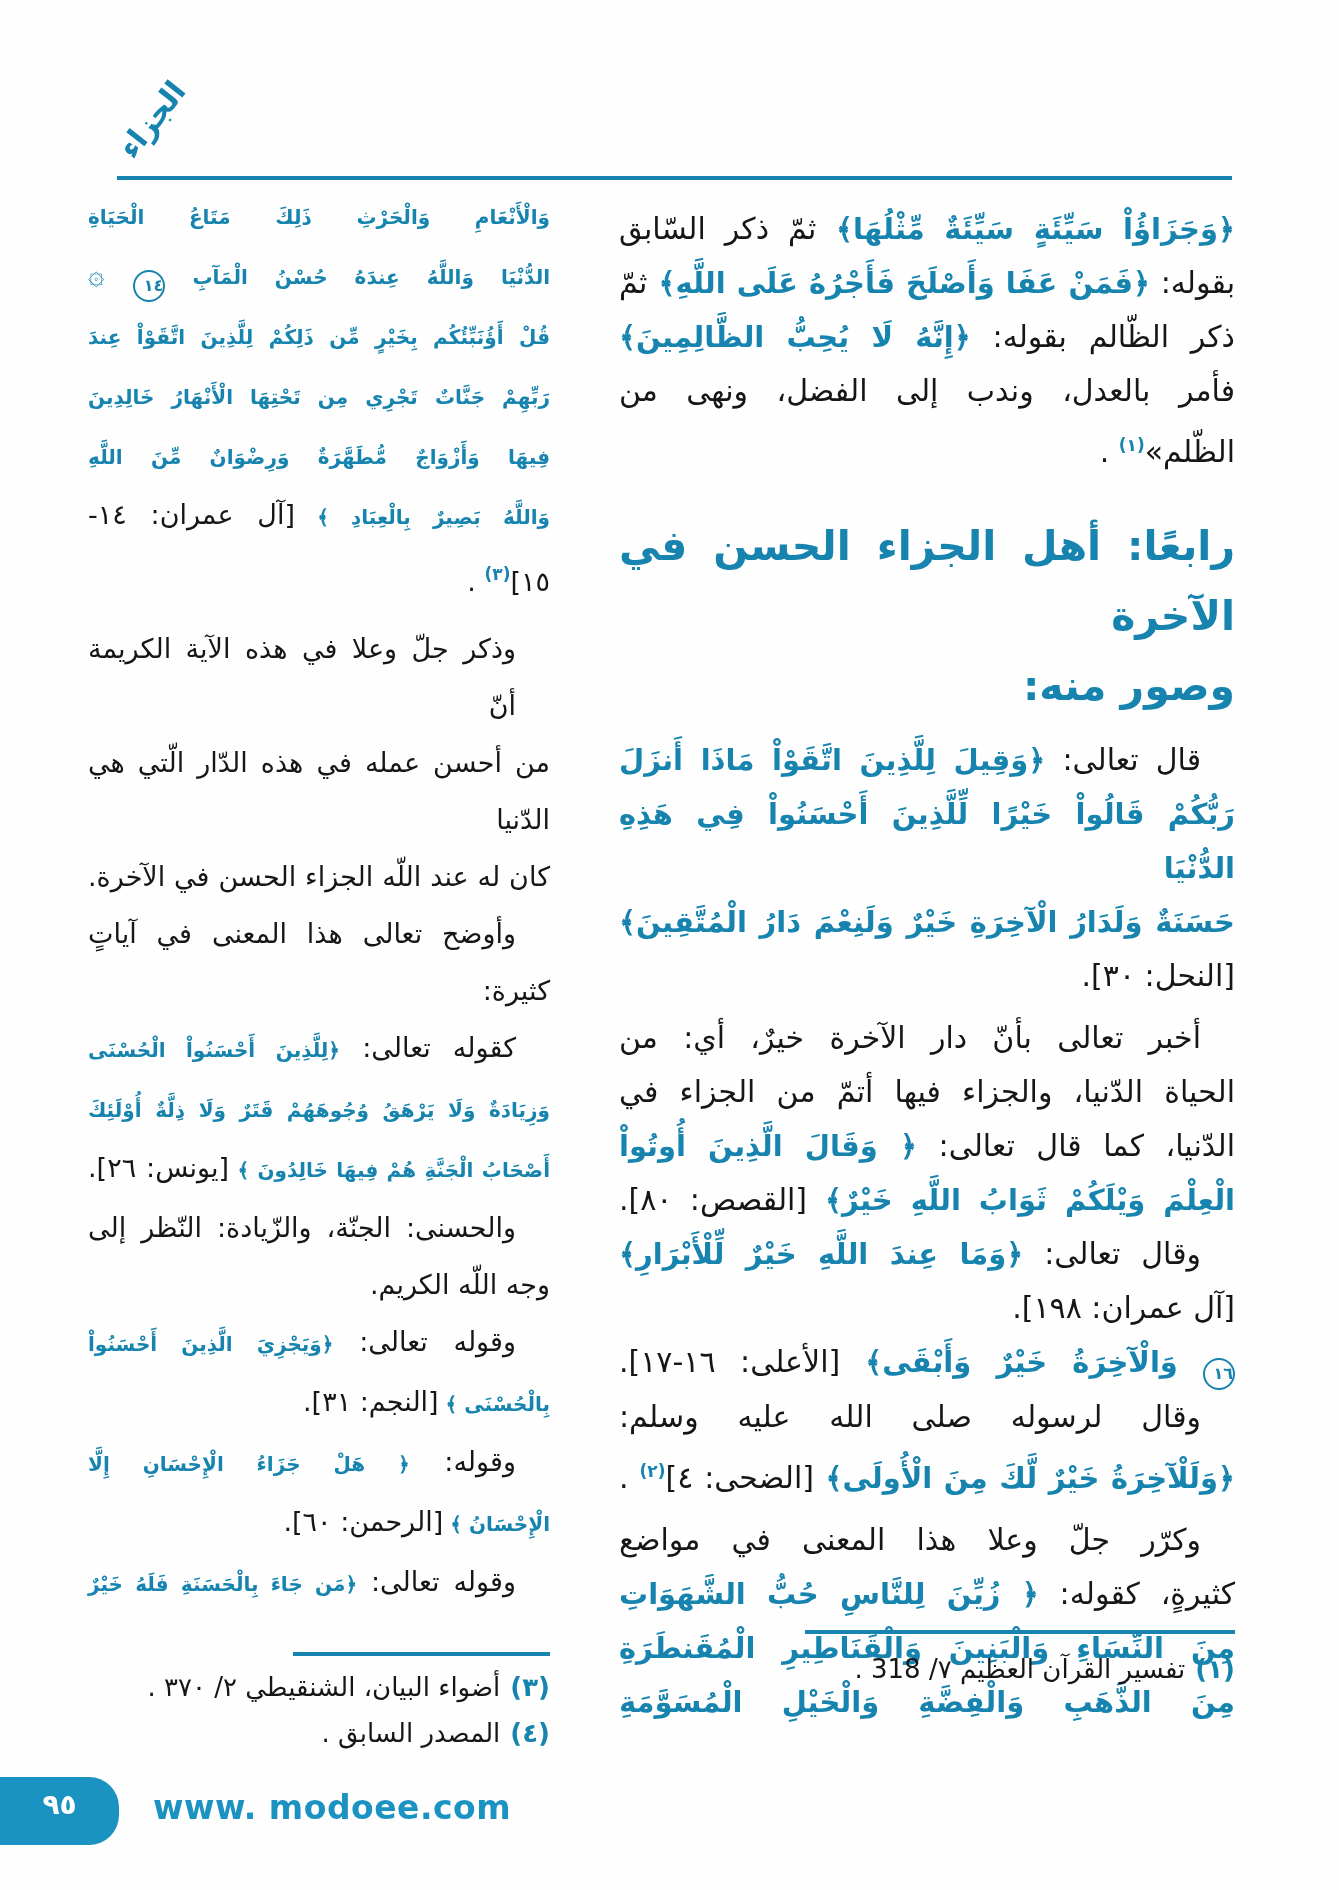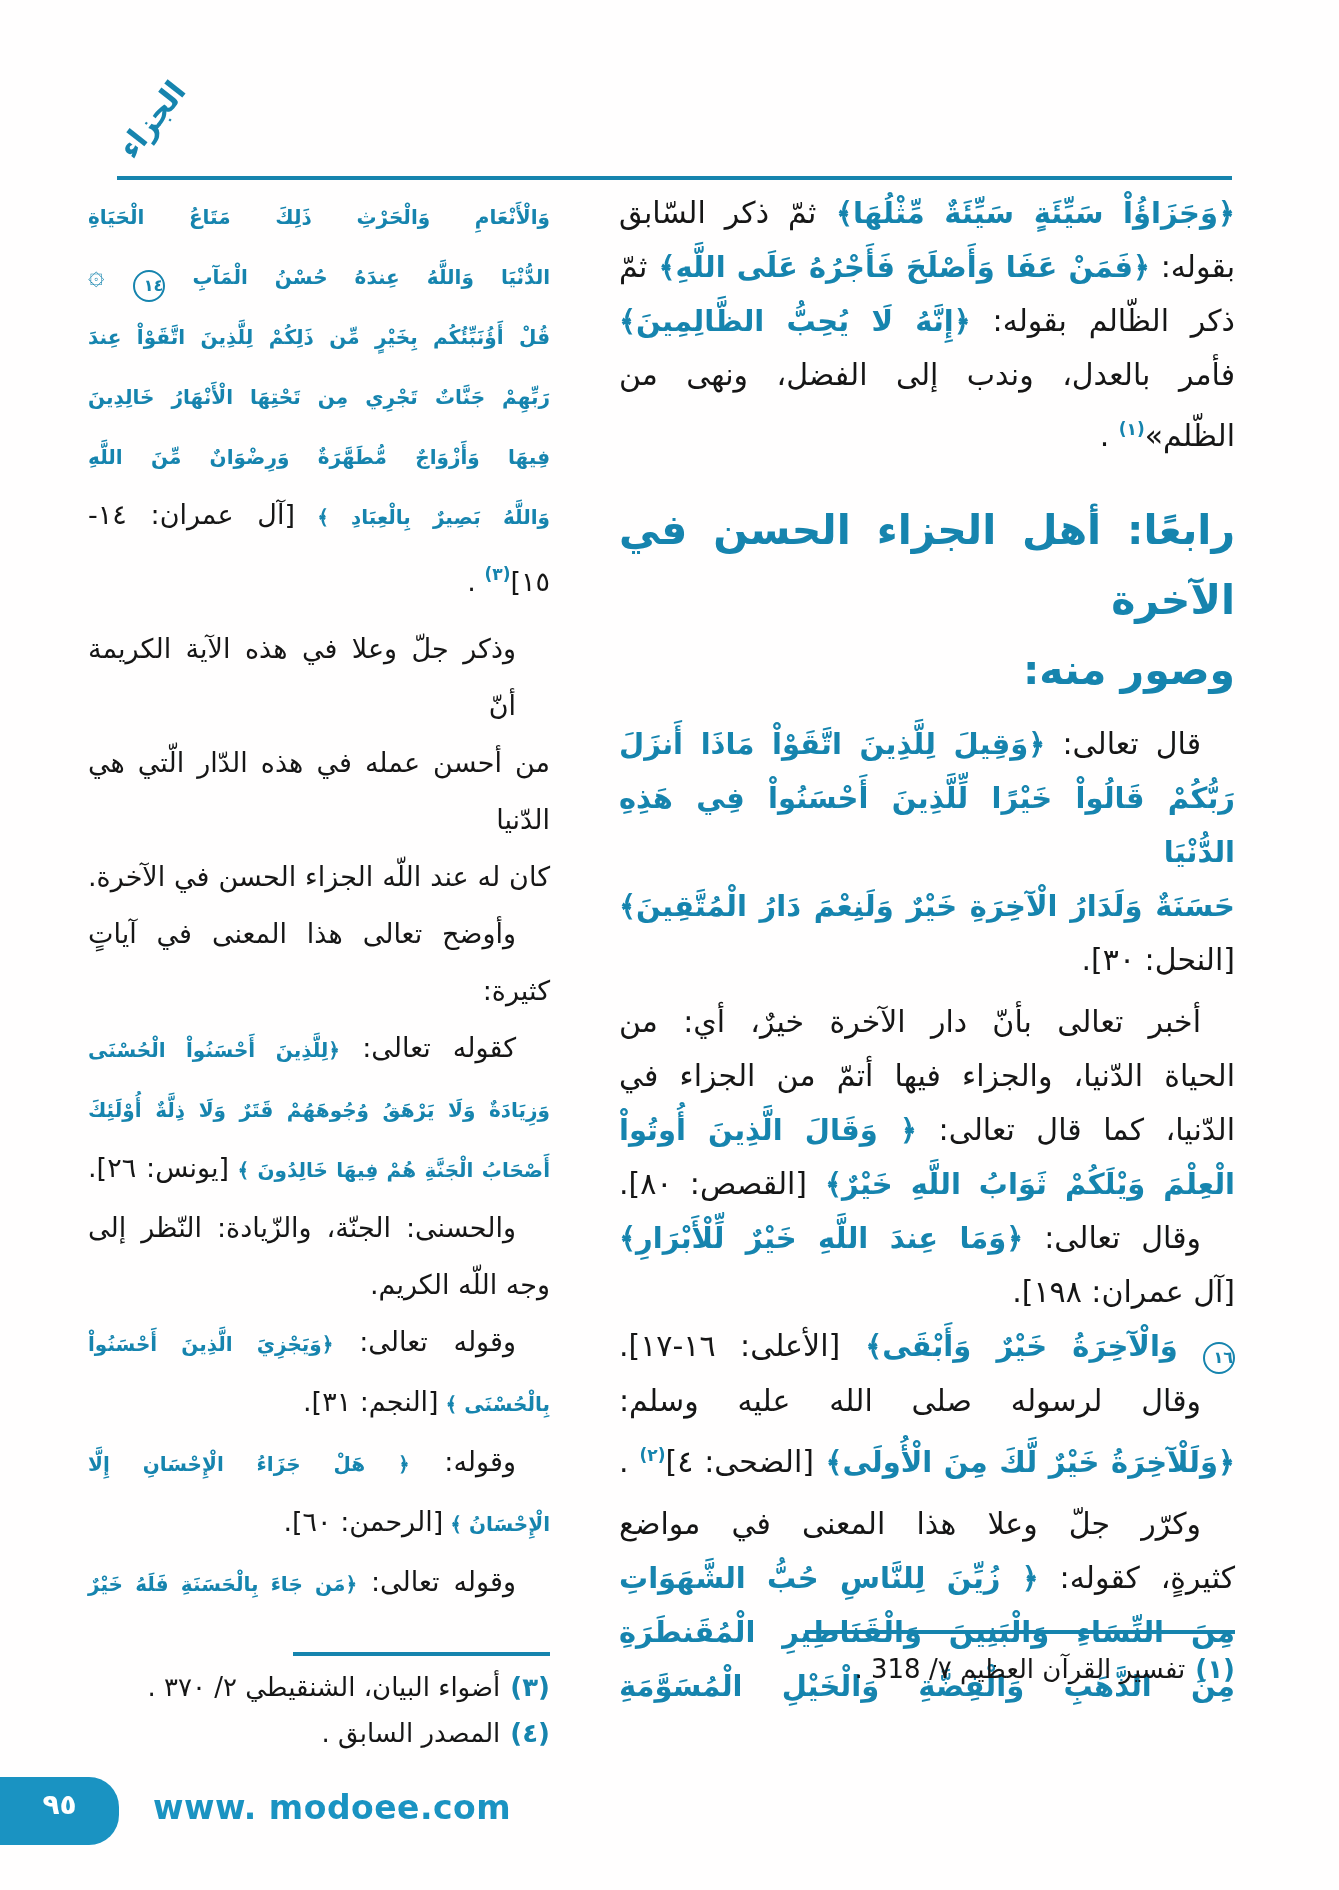--- a/index.html
+++ b/index.html
@@ -12,21 +12,21 @@
     position:relative;width:1339px;height:1890px;background:#fffefe;
     font-family:"DejaVu Sans",sans-serif;direction:rtl;overflow:hidden;
   }
   .chapter-callig{
     position:absolute;left:104px;top:102px;width:96px;text-align:center;
     color:var(--accent);font-size:30px;font-weight:bold;
     transform:rotate(-52deg);transform-origin:center;letter-spacing:1px;
   }
   .head-rule{position:absolute;top:176px;left:117px;width:1115px;height:4px;background:var(--accent);}
   .col{position:absolute;}
-  .col-right{top:186px;right:104px;width:616px;}
+  .col-right{top:202px;right:104px;width:616px;}
   .col-left{top:186px;left:88px;width:462px;}
   .line{
     color:var(--ink);text-align:justify;text-align-last:justify;
     white-space:normal;
   }
   .col-right .line{font-size:30px;line-height:54px;}
   .col-left  .line{font-size:27px;line-height:57px;}
   .line.end{text-align:right;text-align-last:right;}
   .line.head{line-height:66px;}
   .sg-h{color:var(--accent);font-weight:bold;font-size:41px;}

